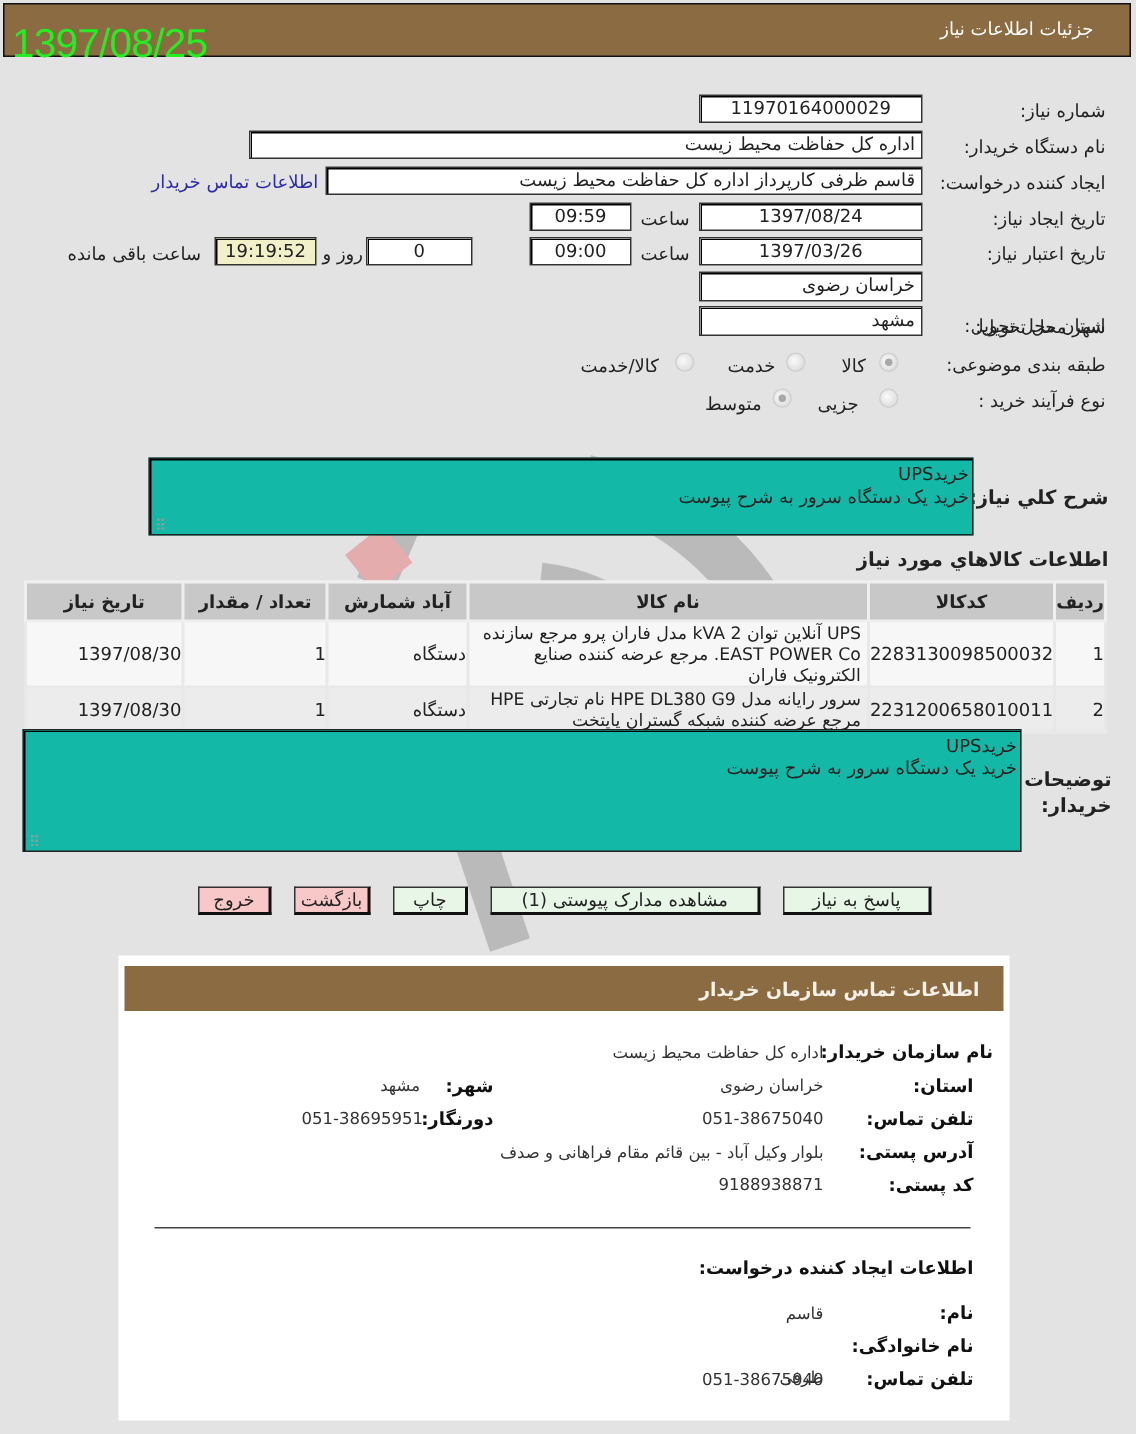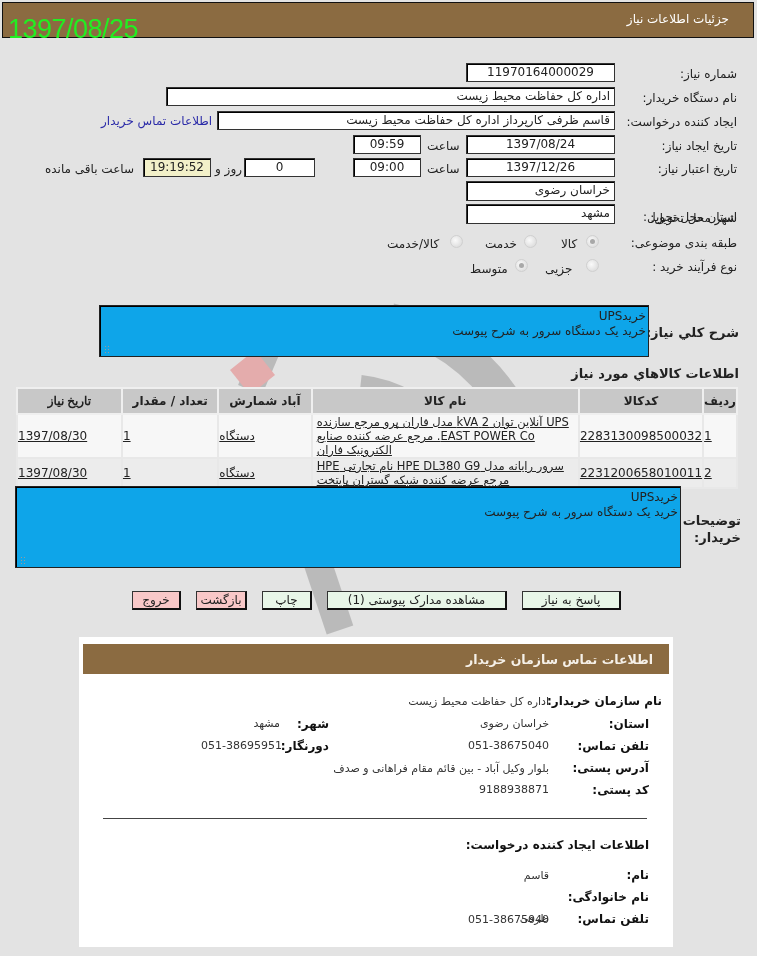--- a/index.html
+++ b/index.html
@@ -40,39 +40,39 @@
     width: 13px; height: 13px; border-radius: 50%;
     background: radial-gradient(circle at 40% 40%, #fafafa 0%, #e0e0e0 70%, #cfcfcf 100%);
     border: 1px solid #d0d0d0;
   }
   .radio.checked::after {
     content: ""; position: absolute; left: 3px; top: 3px; width: 5px; height: 5px;
     border-radius: 50%; background: #a8a8a8;
   }
 
   .textarea-box {
-    background: #0ea5e9; border: 1px solid #222; box-shadow: inset 1px 1px 0 #000;
+    background: #14b8a6; border: 1px solid #222; box-shadow: inset 1px 1px 0 #000;
     direction: rtl; text-align: right; font-size: 12px; line-height: 15px; padding: 3px 2px;
   }
   .resize-grip { position: absolute; left: 4px; bottom: 3px; width: 6px; height: 8px;
     background: radial-gradient(circle, #999 0.8px, transparent 1px) 0 0/3px 3px; }
 
   .bold-label { font-weight: bold; font-size: 13px; direction: rtl; white-space: nowrap; }
 
   
   .items-table {
     left: 16px; top: 387px; width: 722px; border-collapse: collapse;
     background: #f4f4f4; font-size: 12px;
   }
   .items-table th {
     background: #c8c8c8; font-weight: bold; height: 26px; font-size: 12px;
     border: 2px solid #efefef; direction: rtl; color: #222;
   }
   .items-table td {
-    border: 2px solid #e8e8e8; text-align: left; height: 30px; direction: rtl; line-height: 14px; text-decoration: underline;
+    border: 2px solid #e8e8e8; text-align: right; height: 30px; direction: rtl; line-height: 14px;
   }
   .items-table td.name { font-size: 11.5px; padding: 0 4px; }
   .items-table tr.row-odd td { background: #f7f7f7; }
   .items-table tr.row-even td { background: #ececec; }
 
   
   .btn {
     height: 19px; font-size: 12px; line-height: 17px; text-align: center; direction: rtl;
     border: 1px solid #333; border-right: 2px solid #111; border-bottom: 2px solid #111;
     white-space: nowrap; color: #222;
@@ -119,21 +119,21 @@
 <div class="abs label" style="right:20px; top:115px;">ایجاد کننده درخواست:</div>
 <div class="abs field right" style="left:217px; top:111px; width:398px;">قاسم ظرفی کارپرداز اداره کل حفاظت محیط زیست</div>
 <div class="abs link" style="left:101px; top:114px;">اطلاعات تماس خریدار</div>
 
 <div class="abs label" style="right:20px; top:139px;">تاریخ ایجاد نیاز:</div>
 <div class="abs field center" style="left:466px; top:135px; width:149px;text-align:center;">1397/08/24</div>
 <div class="abs label" style="left:427px; top:139px;">ساعت</div>
 <div class="abs field center" style="left:353px; top:135px; width:68px;">09:59</div>
 
 <div class="abs label" style="right:20px; top:162px;">تاریخ اعتبار نیاز:</div>
-<div class="abs field center" style="left:466px; top:158px; width:149px;">1397/12/26</div>
+<div class="abs field center" style="left:466px; top:158px; width:149px;">1397/03/26</div>
 <div class="abs label" style="left:427px; top:162px;">ساعت</div>
 <div class="abs field center" style="left:353px; top:158px; width:68px;">09:00</div>
 <div class="abs field center" style="left:244px; top:158px; width:71px;">0</div>
 <div class="abs label" style="left:215px; top:162px;">روز و</div>
 <div class="abs field center timer" style="left:143px; top:158px; width:68px;">19:19:52</div>
 <div class="abs label" style="left:45px; top:162px;">ساعت باقی مانده</div>
 
 <div class="abs label" style="right:20px; top:188px;margin-top:22px;">استان محل تحویل:</div>
 <div class="abs field right" style="left:466px; top:181px; width:149px; height:20px;">خراسان رضوی</div>
 
@@ -158,21 +158,21 @@
 <div class="abs textarea-box" style="left:99px; top:305px; width:550px; height:52px;">
   <div>خریدUPS</div>
   <div>خرید یک دستگاه سرور به شرح پیوست</div>
   <span class="resize-grip"></span>
 </div>
 
 <div class="abs bold-label" style="right:18px; top:366px;">اطلاعات کالاهاي مورد نیاز</div>
 <table class="abs items-table">
   <thead>
     <tr>
-      <th style="width:107px;font-family:Liberation Serif, serif;">تاریخ نیاز</th>
+      <th style="width:107px;">تاریخ نیاز</th>
       <th style="width:100px;">تعداد / مقدار</th>
       <th style="width:96px;">آباد شمارش</th>
       <th style="width:280px;">نام کالا</th>
       <th style="width:108px;">کدکالا</th>
       <th style="width:31px;">ردیف</th>
     </tr>
   </thead>
   <tbody>
     <tr class="row-odd">
       <td>1397/08/30</td>

